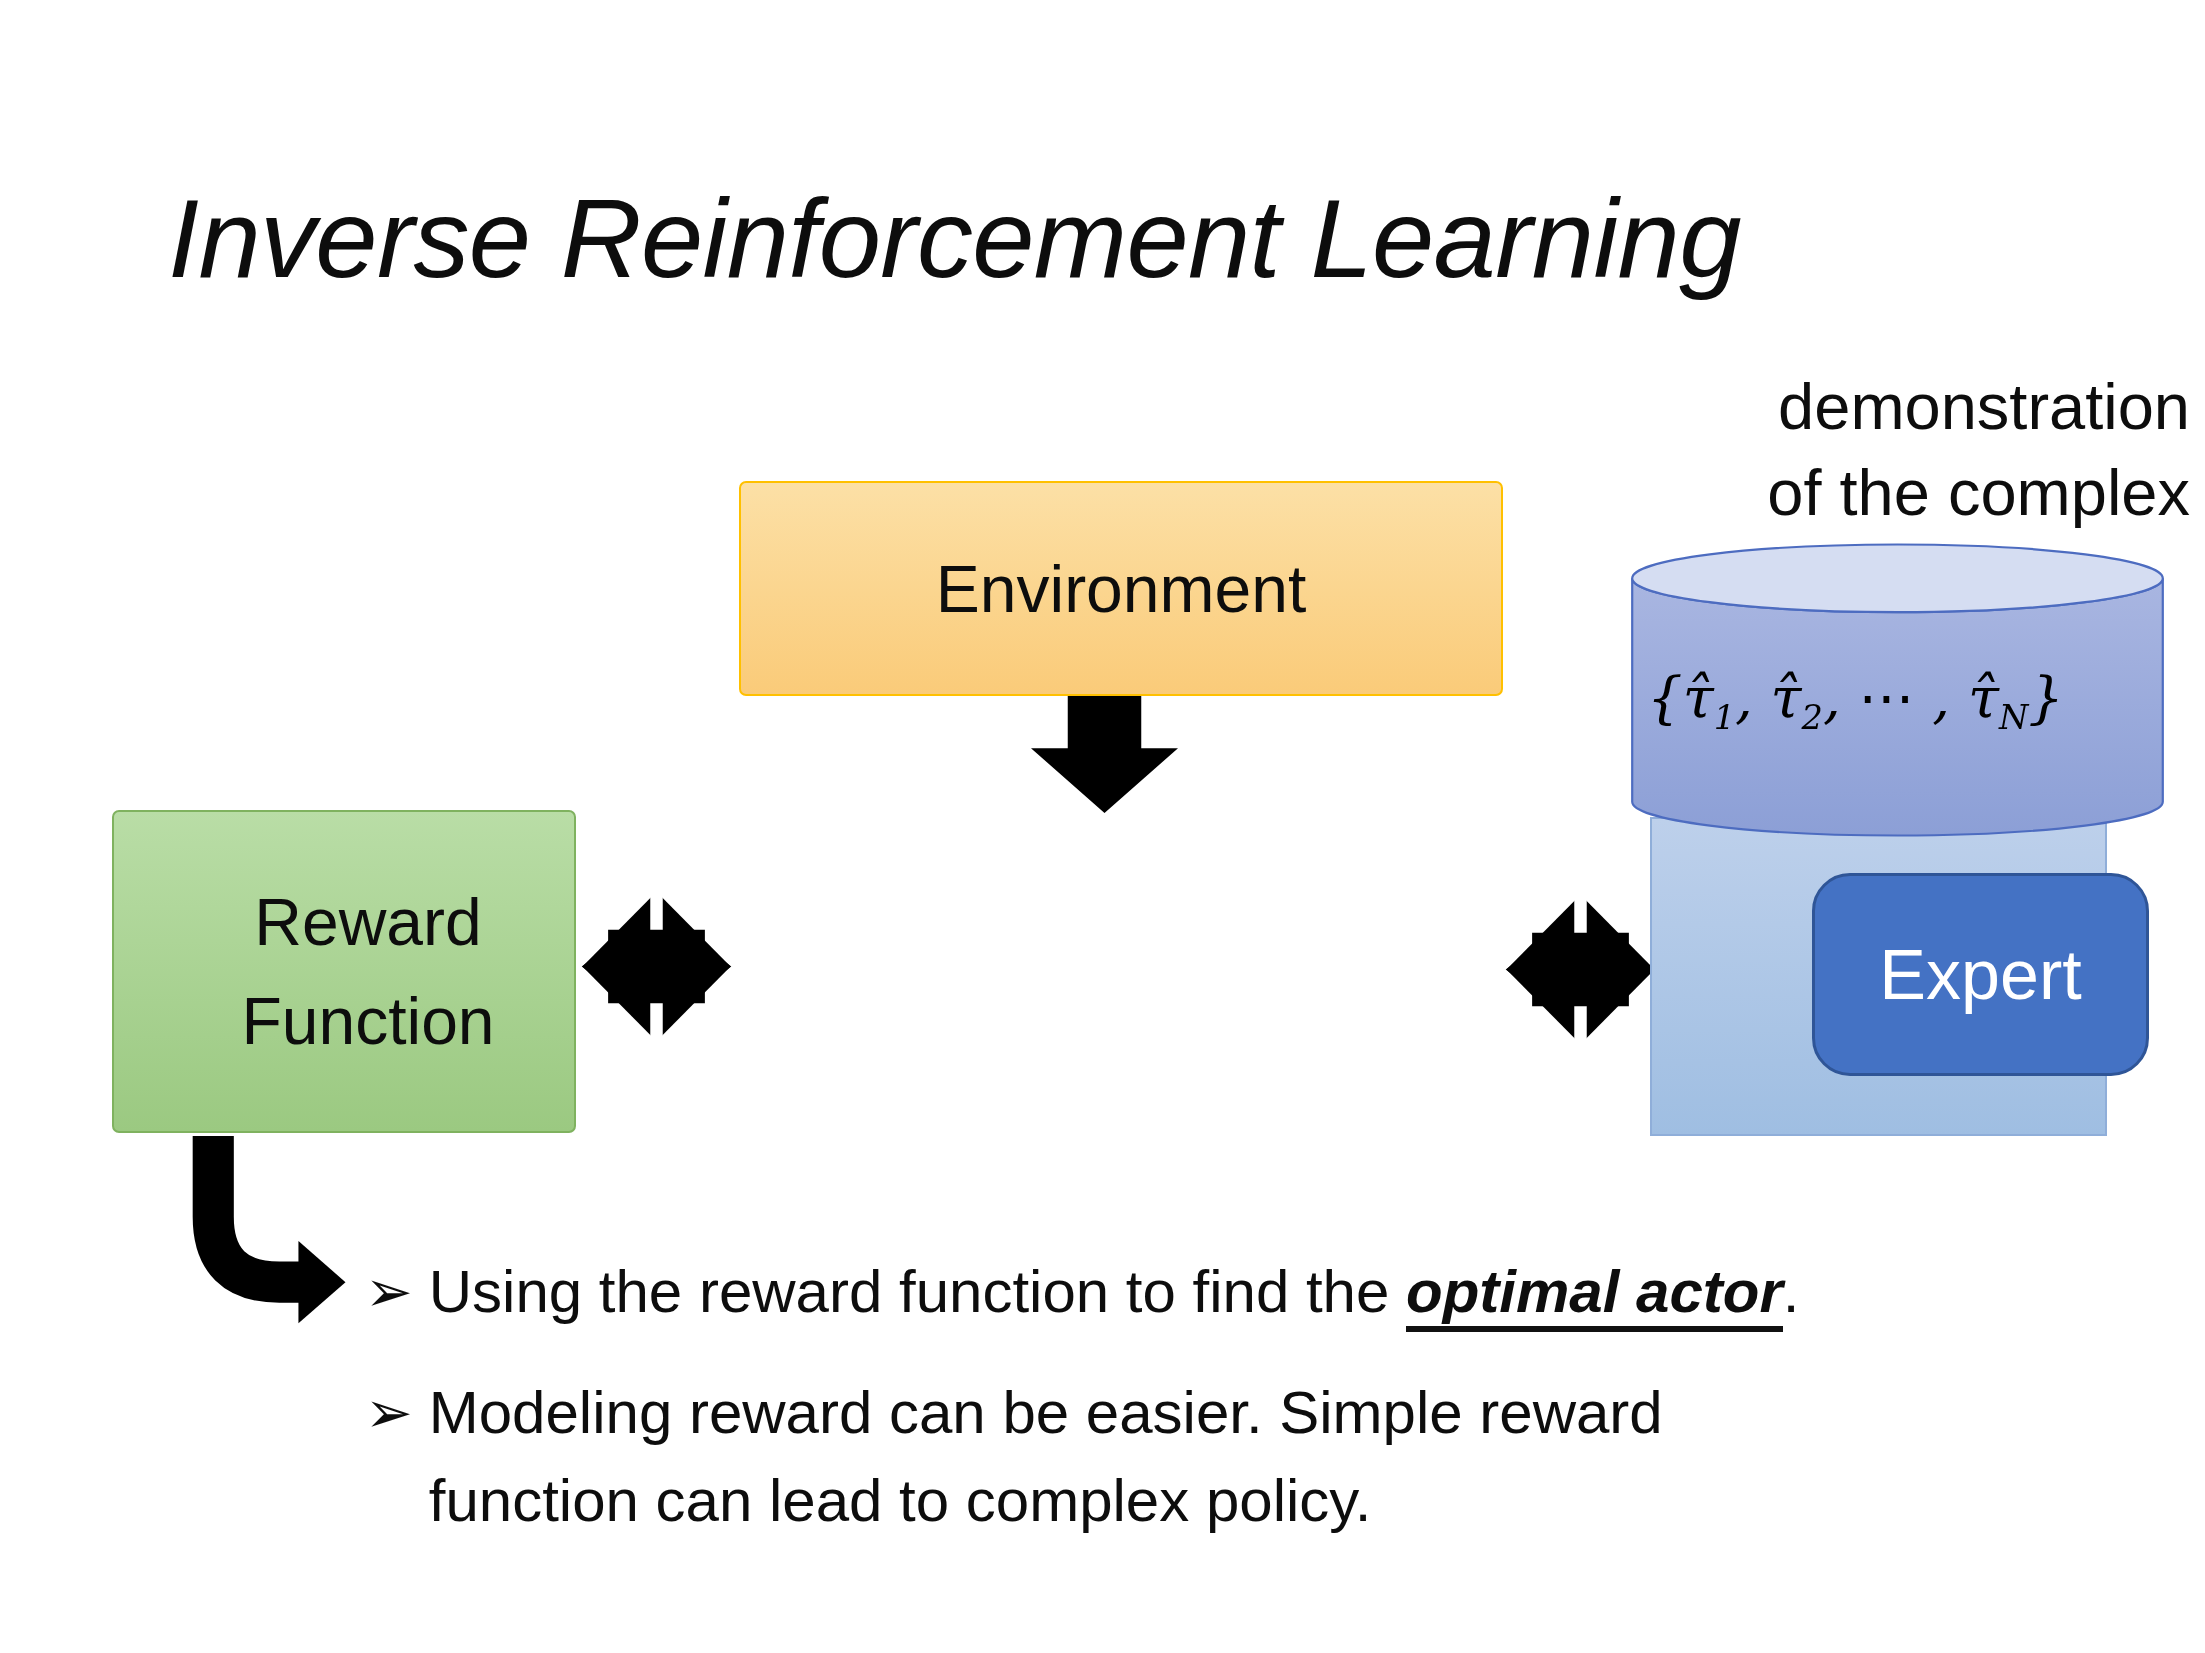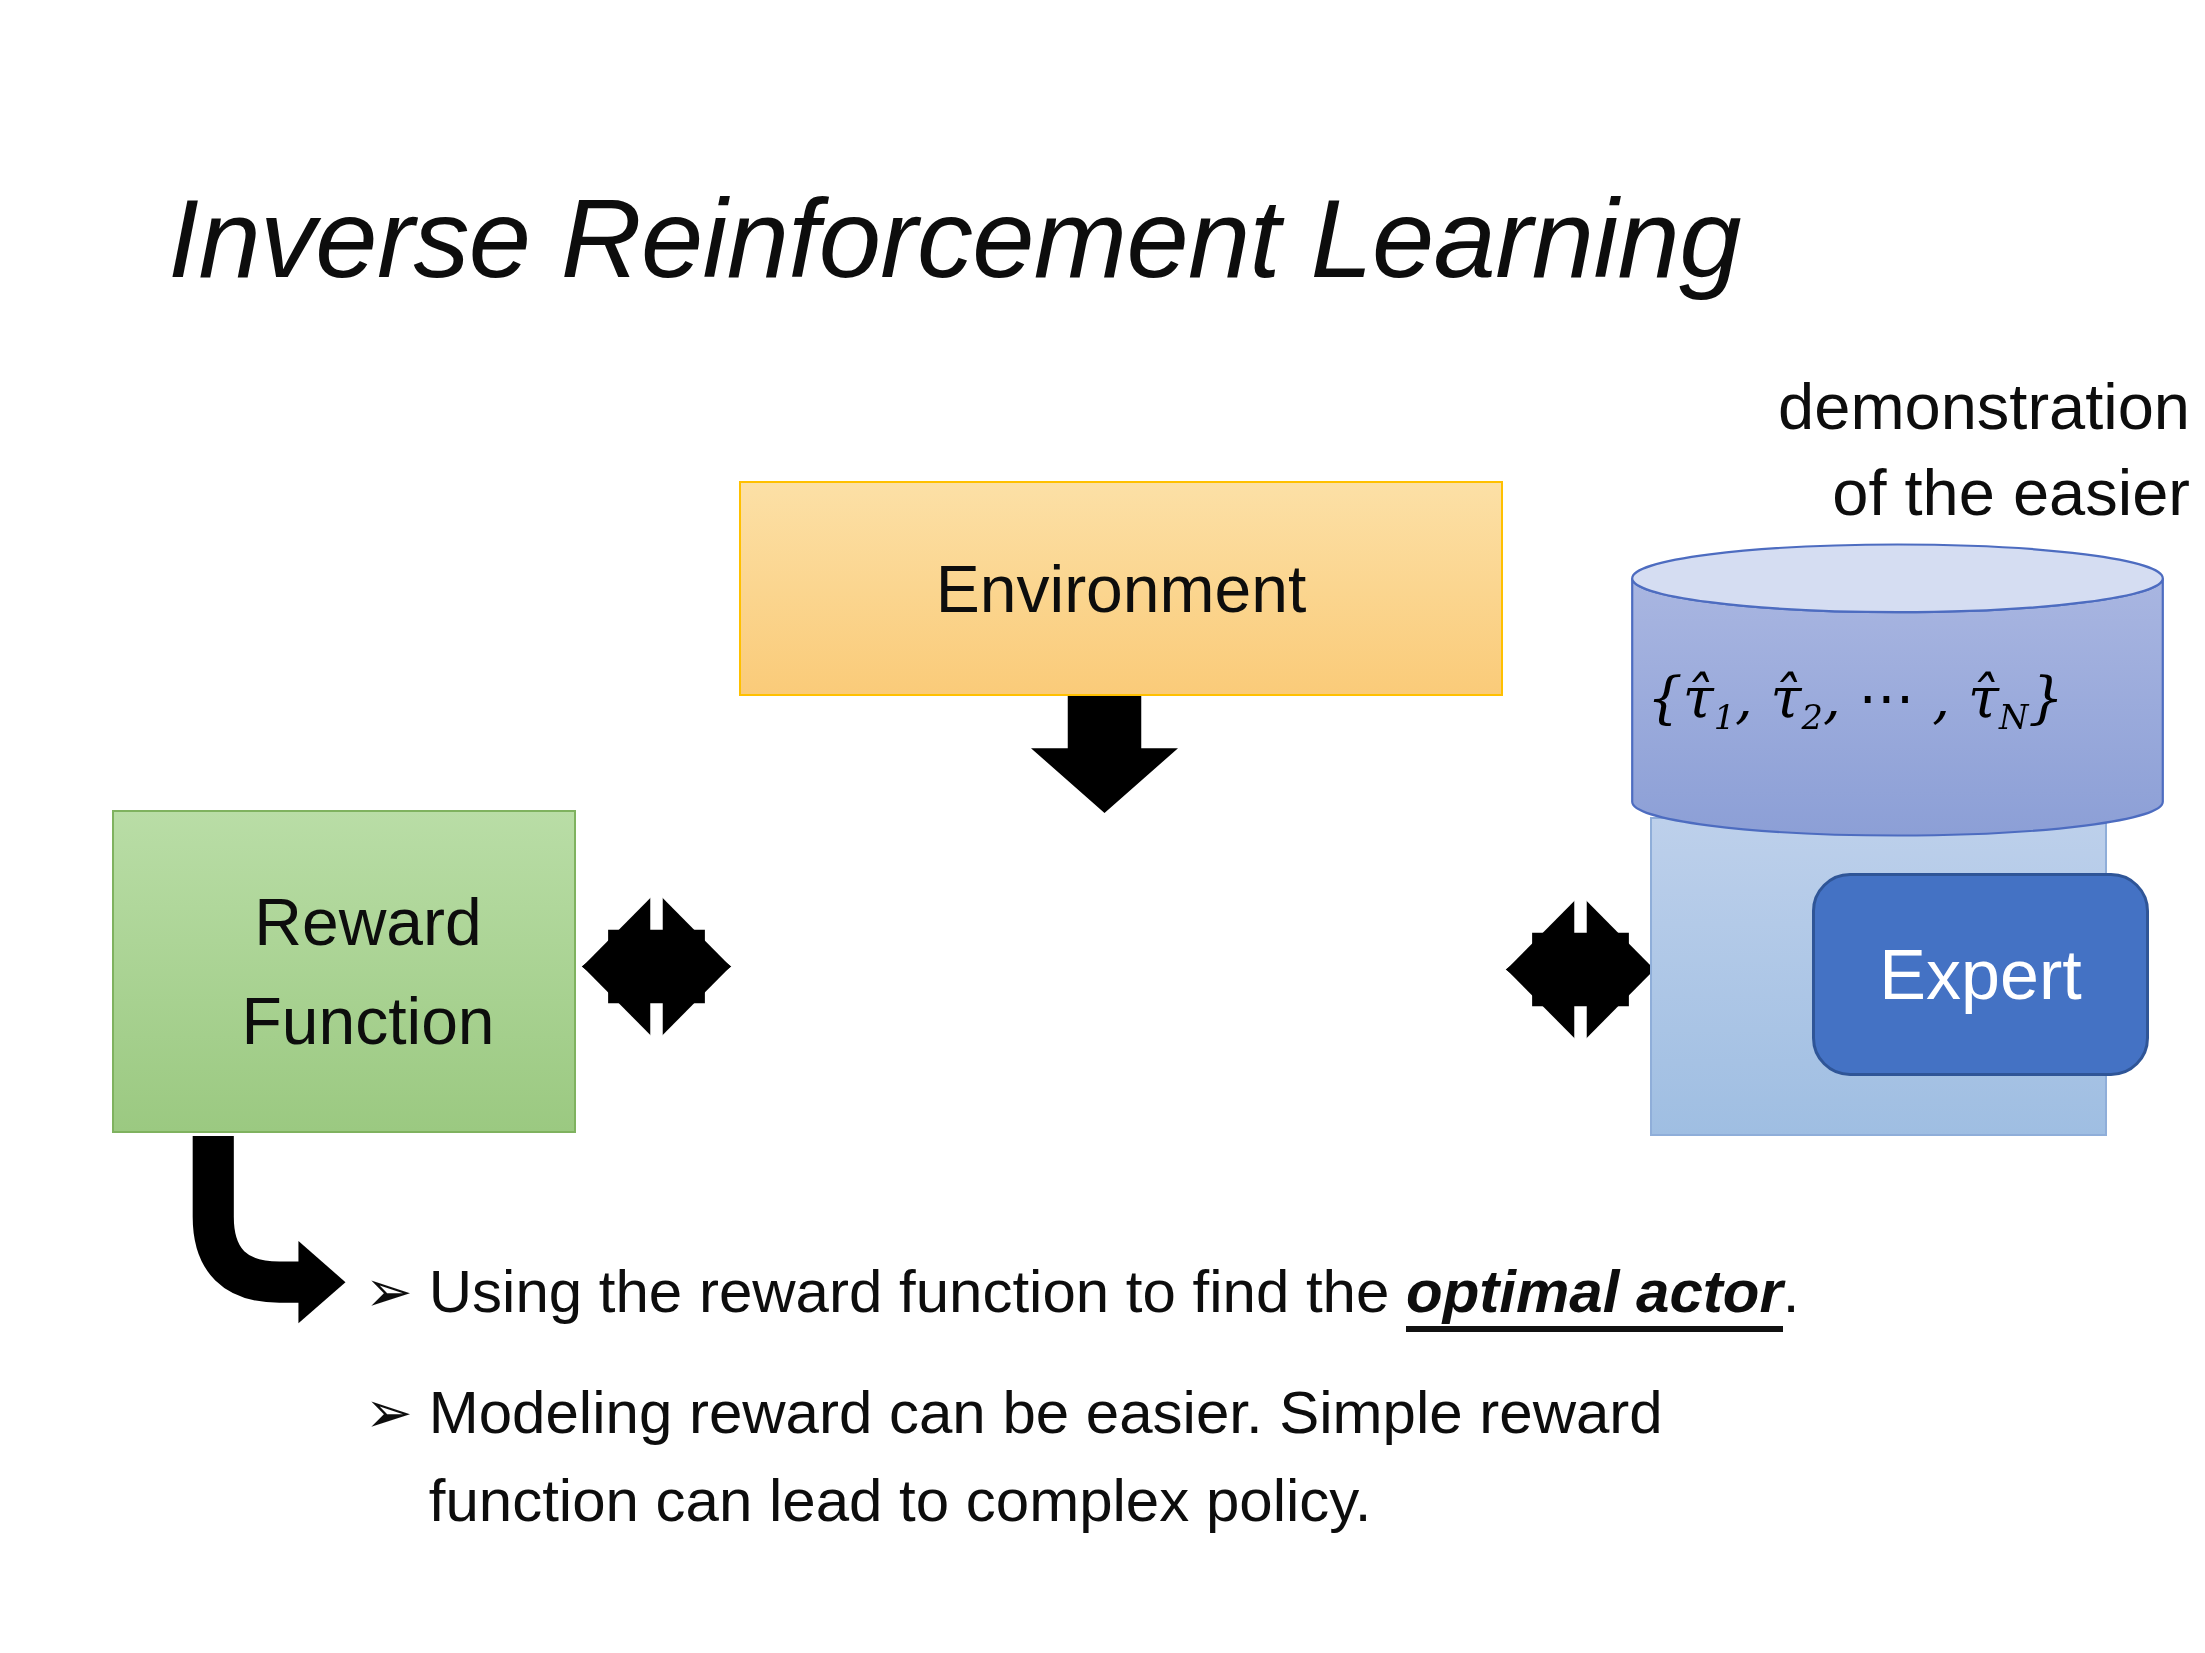--- a/index.html
+++ b/index.html
@@ -14,21 +14,21 @@
     white-space:nowrap; letter-spacing:-0.7px; font-weight:400;font-style:italic;
   }
 
   .demo-label {
     left:1580px; top:364px; width:610px; text-align:right;
     font-size:65px; line-height:1.32;
   }
 
   .dbox {
     display:flex; align-items:center; justify-content:center;
-    text-align:center; font-size:66px; box-sizing:border-box;
+    text-align:center; font-size:66px; box-sizing:border-box;border-radius:7px;
   }
   .box-env {
     left:739px; top:481px; width:764px; height:215px;
     background:linear-gradient(180deg,#FCE0A6 0%,#FACB79 100%);
     border:2.9px solid #FFC000;
   }
   .box-reward {
     left:112px; top:810px; width:464px; height:323px;
     background:linear-gradient(180deg,#B9DDA6 0%,#9BC981 100%);
     border:2.9px solid #7FB25F; line-height:1.5;padding-left:48px;
@@ -75,21 +75,21 @@
 </style>
 </head>
 <body>
 
 <div class="slide">
 
   <div class="abs title">Inverse Reinforcement Learning</div>
 
   <div class="abs demo-label">
     <div>demonstration</div>
-    <div>of the easier</div>
+    <div>of the complex</div>
   </div>
 
   <div class="abs dbox box-env">
     <span>Environment</span>
   </div>
 
   <svg class="abs" style="left:1031px; top:696px;" width="147" height="117" viewBox="0 0 200 159">
     <polygon points="50,0 150,0 150,71 200,71 100,159 0,71 50,71" fill="#000000"></polygon>
   </svg>
 

